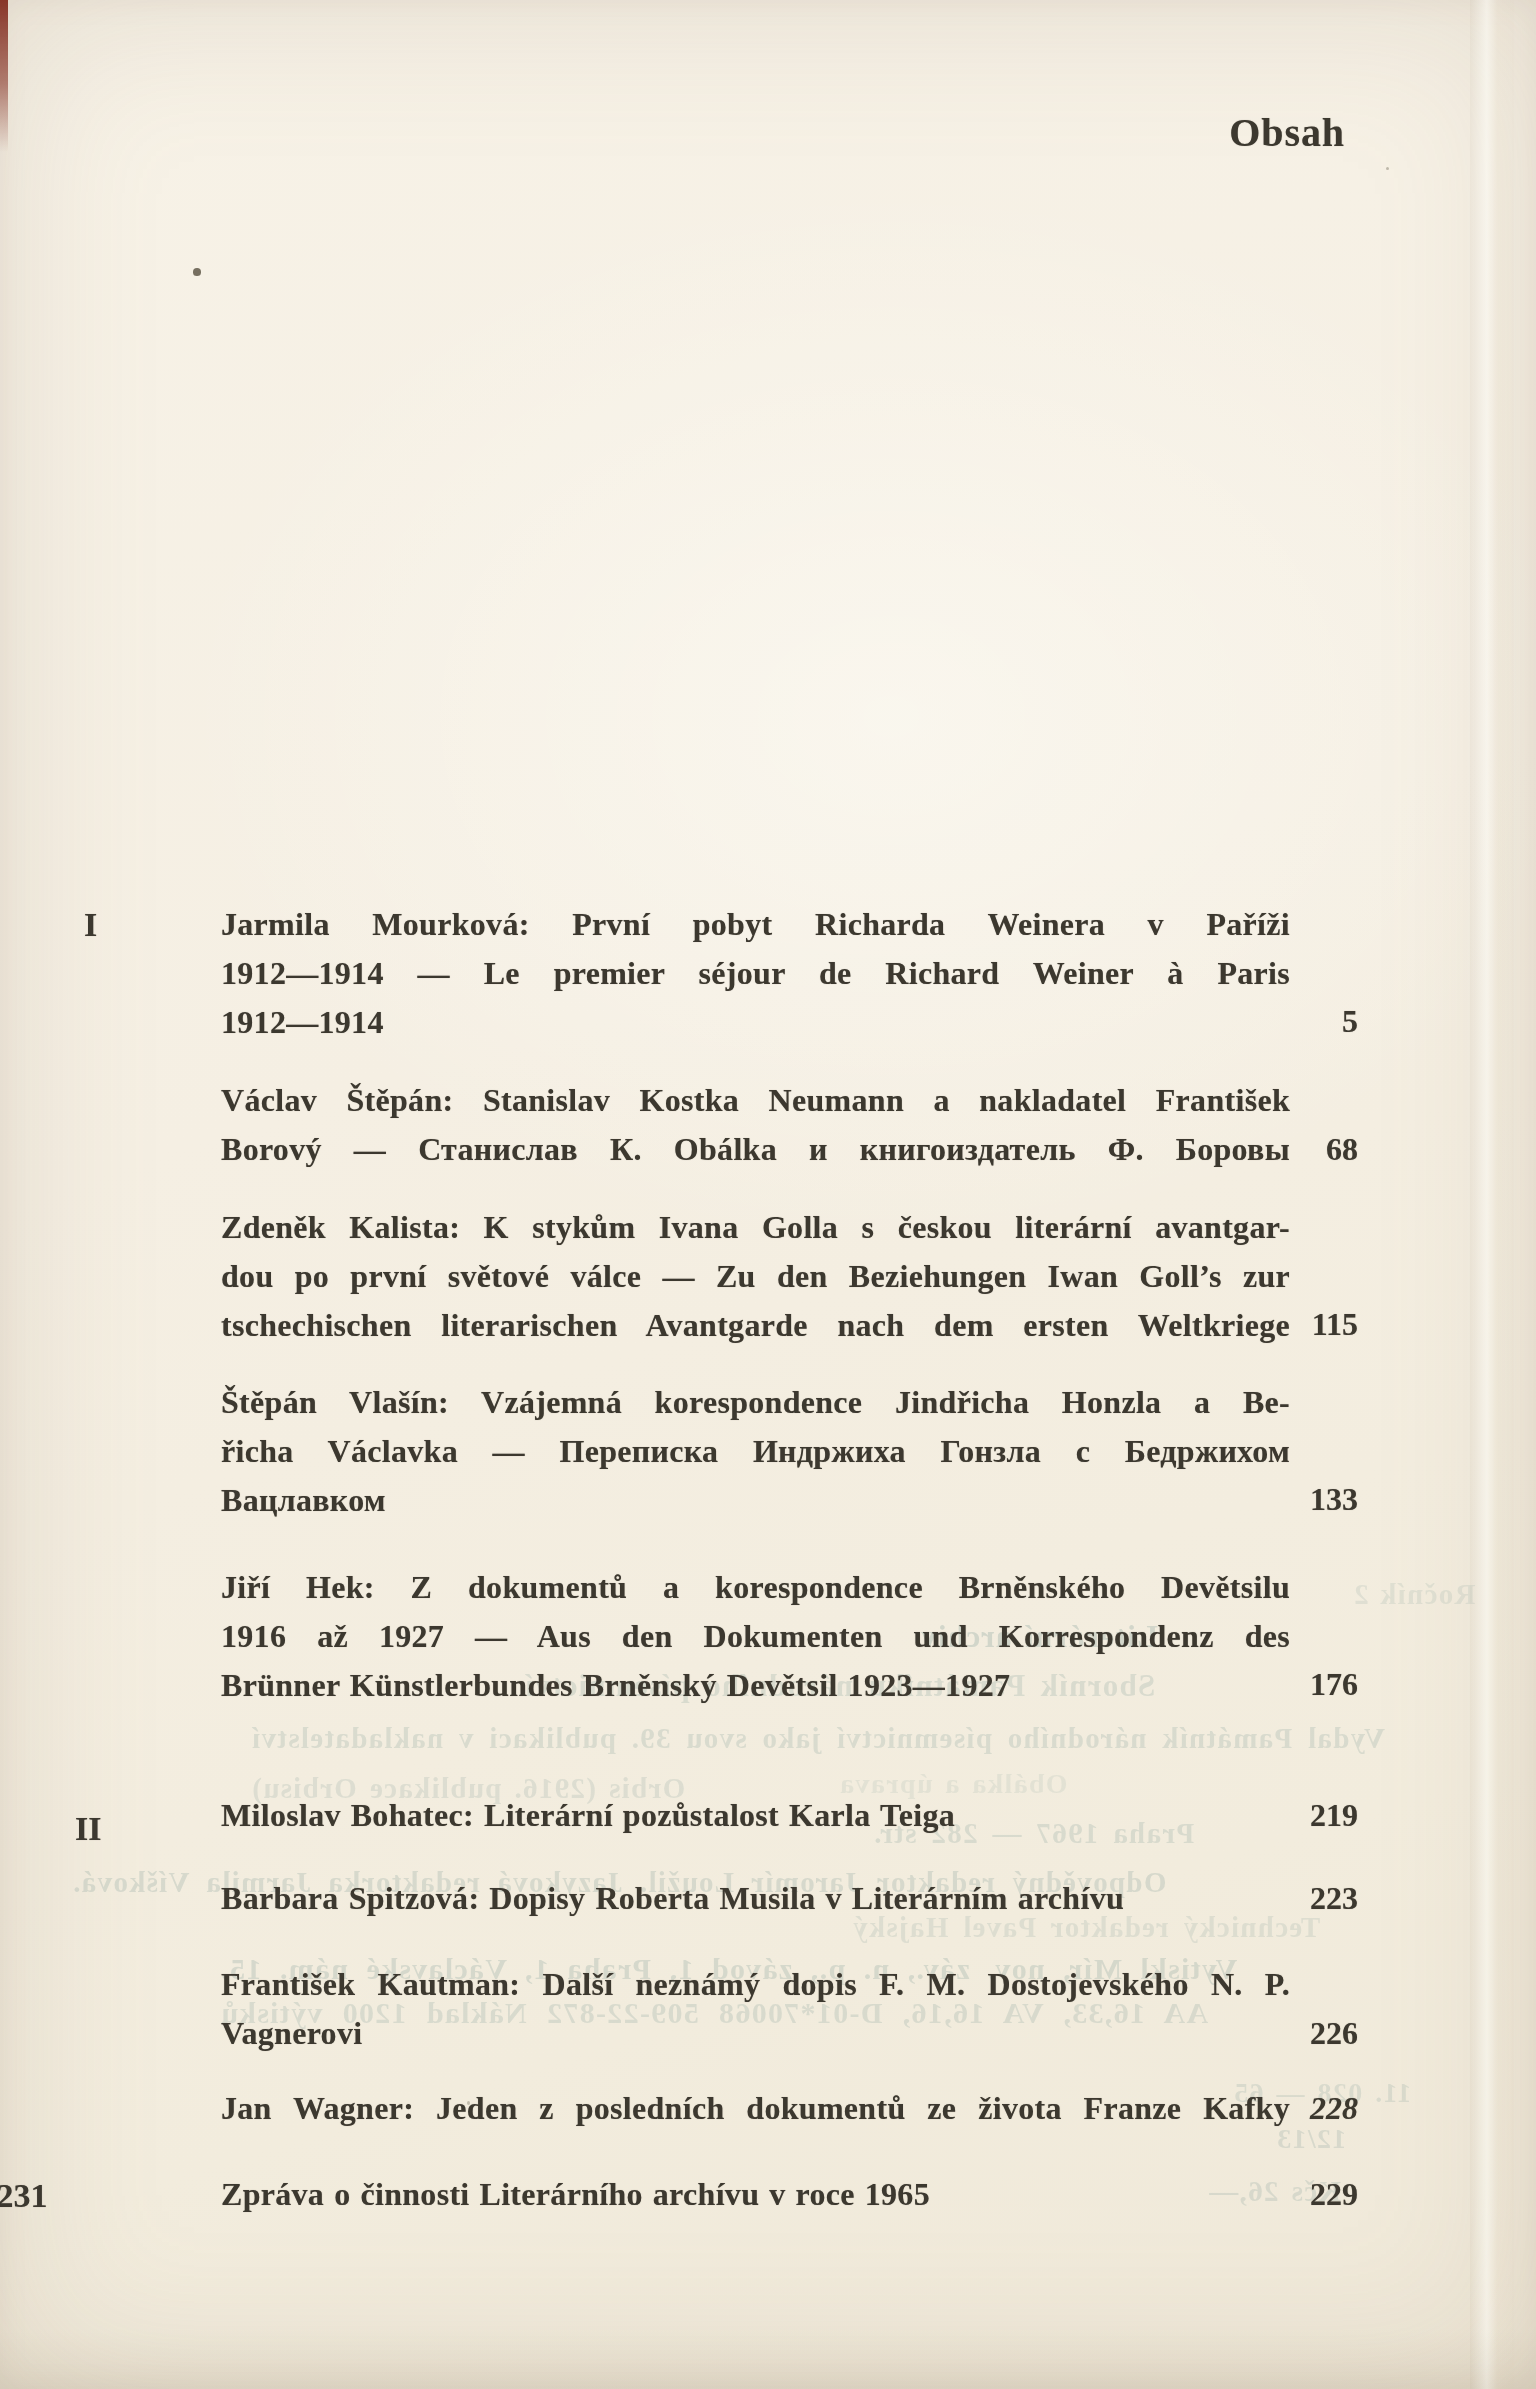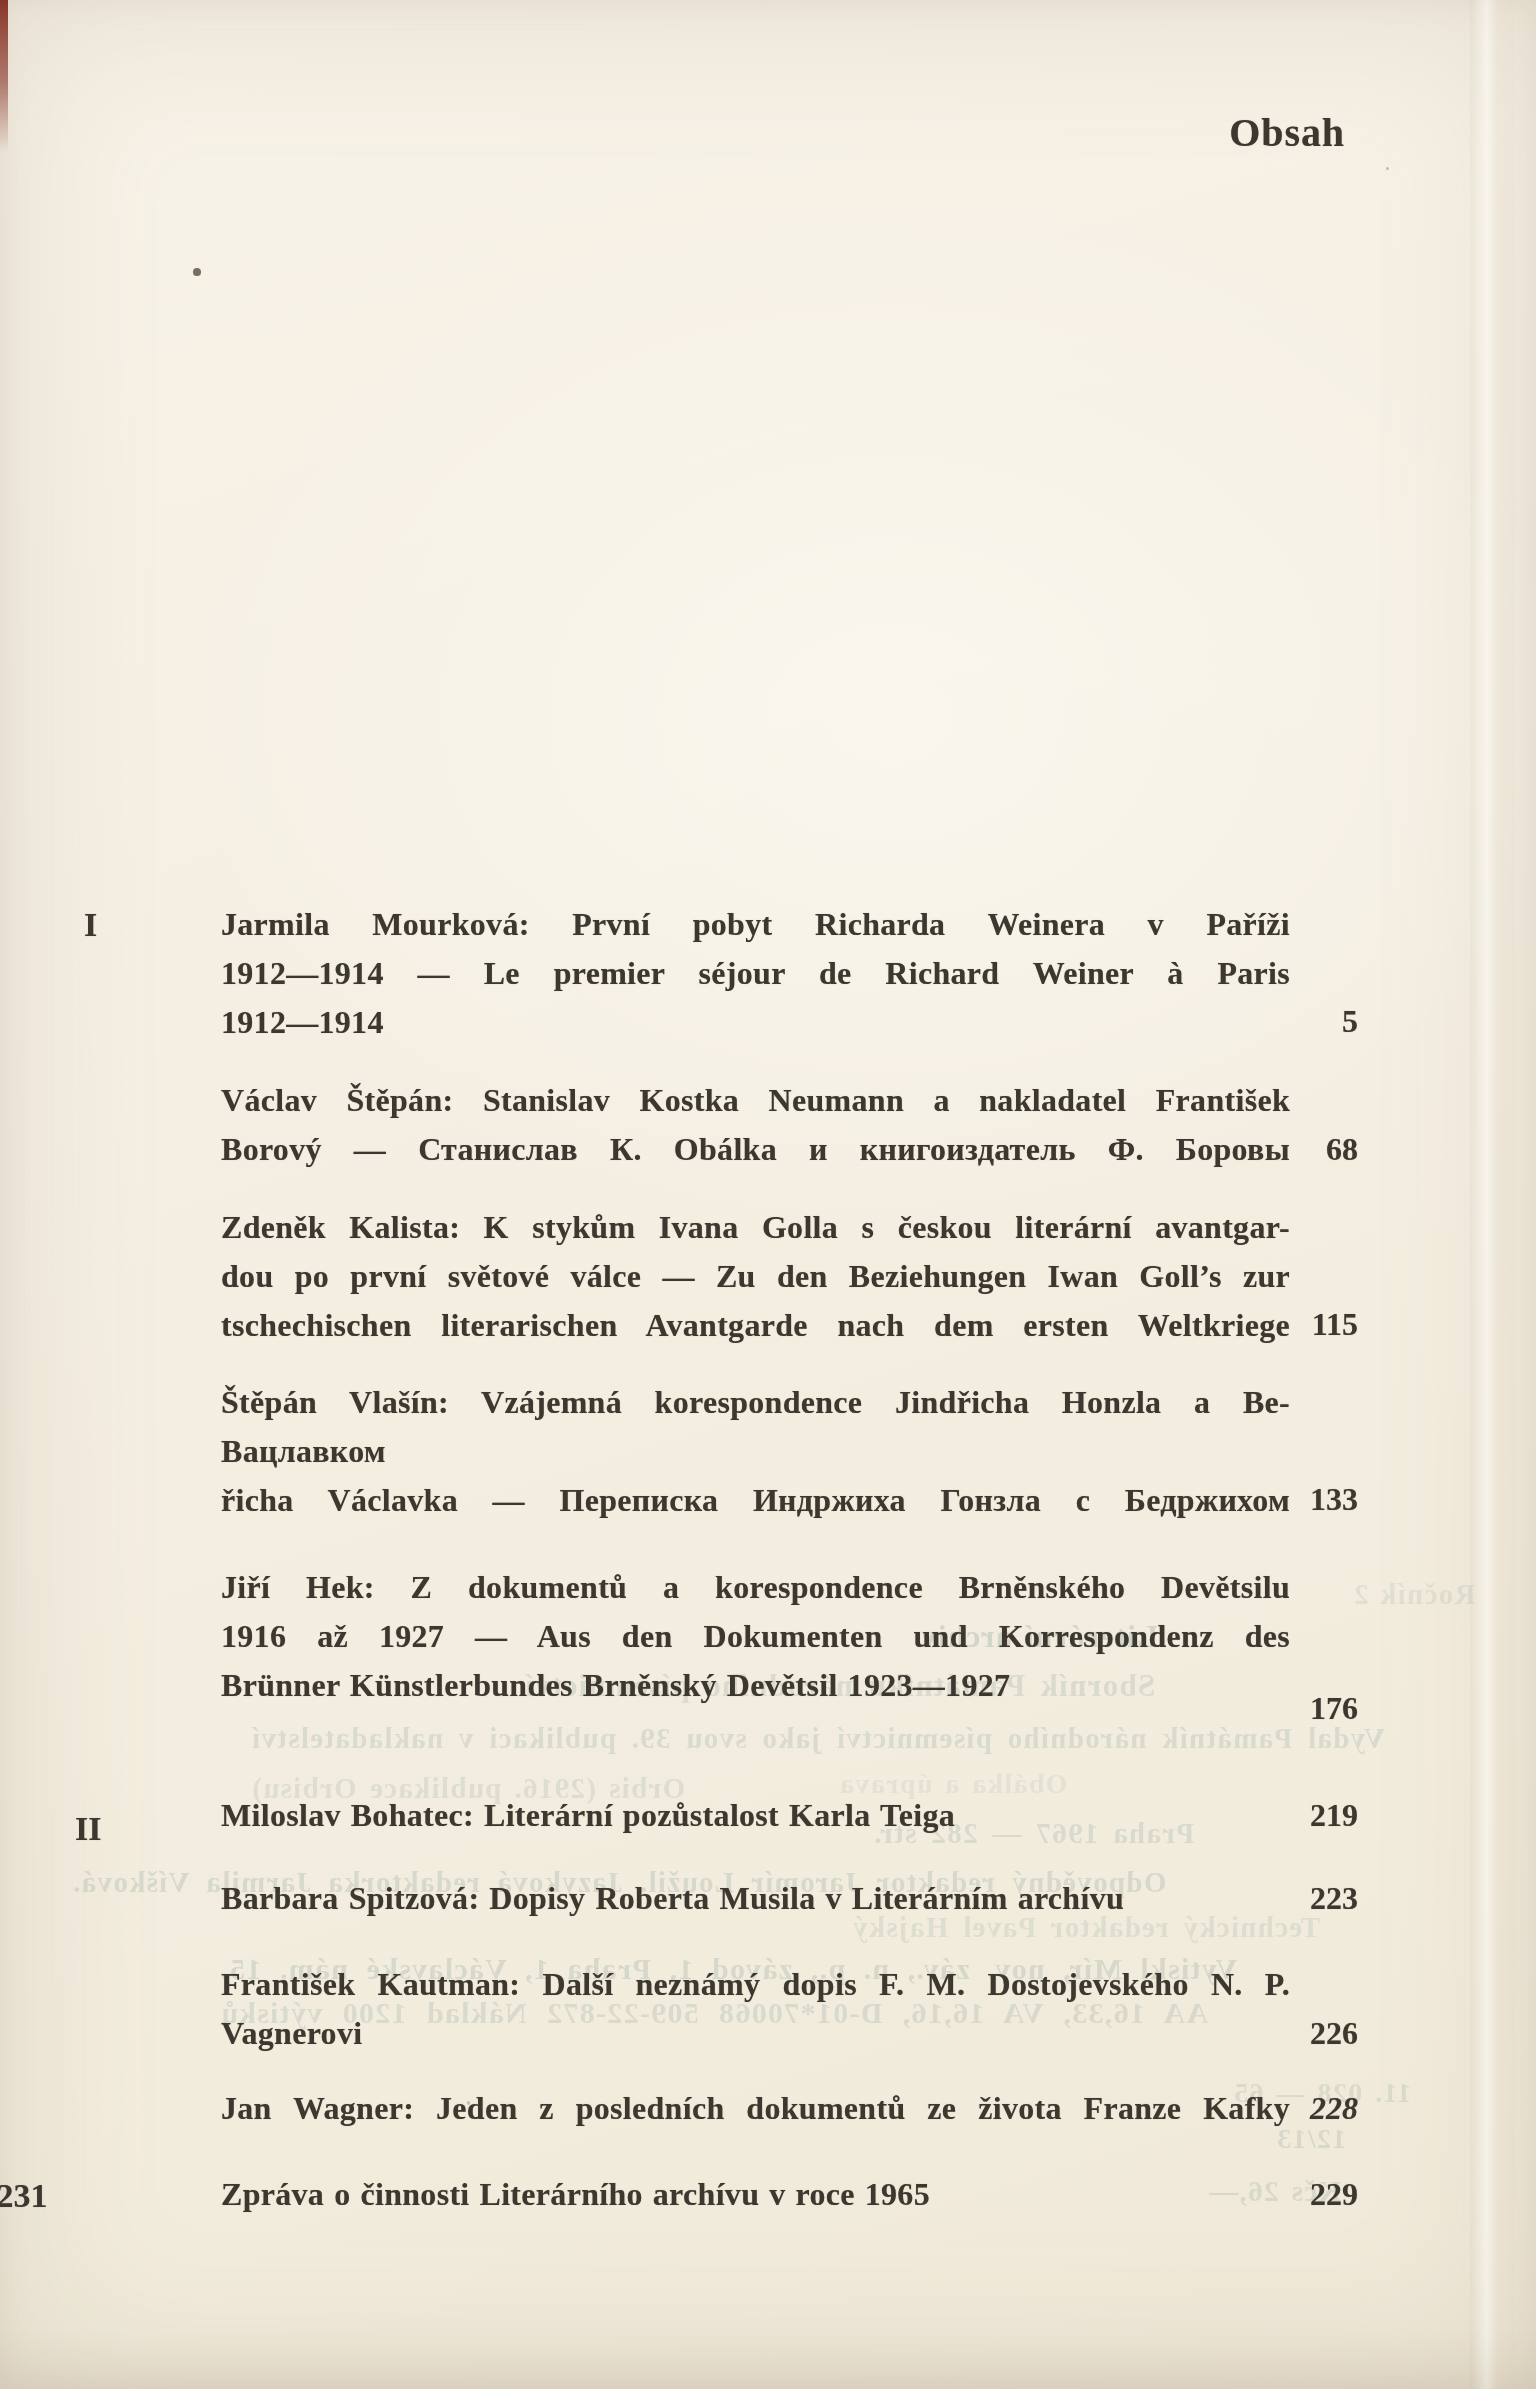--- a/index.html
+++ b/index.html
@@ -133,32 +133,32 @@
         <div class="etext">
           <div class="line j">Zdeněk Kalista: K stykům Ivana Golla s českou literární avantgar-</div>
           <div class="line j">dou po první světové válce — Zu den Beziehungen Iwan Goll’s zur</div>
           <div class="line j">tschechischen literarischen Avantgarde nach dem ersten Weltkriege</div>
         </div>
         <span class="pageno" style="top: 97px;">115</span>
       </div>
       <div class="entry" style="top: 1378px; height: 146px;">
         <div class="etext">
           <div class="line j">Štěpán Vlašín: Vzájemná korespondence Jindřicha Honzla a Be-</div>
+          <div class="line j">řicha Václavka — Переписка Индржиха Гонзла с Бедржихом</div>
           <div class="line l">Вацлавком</div>
-          <div class="line j">řicha Václavka — Переписка Индржиха Гонзла с Бедржихом</div>
         </div>
         <span class="pageno" style="top: 97px;">133</span>
       </div>
       <div class="entry" style="top: 1563px; height: 146px;">
         <div class="etext">
           <div class="line j">Jiří Hek: Z dokumentů a korespondence Brněnského Devětsilu</div>
           <div class="line j">1916 až 1927 — Aus den Dokumenten und Korrespondenz des</div>
           <div class="line l">Brünner Künstlerbundes Brněnský Devětsil 1923—1927</div>
         </div>
-        <span class="pageno" style="top: 97px; margin-top: 24px;">176</span>
+        <span class="pageno" style="top: 97px;">176</span>
       </div>
       <div class="entry" style="top: 1791px; height: 49px;">
         <div class="etext">
           <div class="line l">Miloslav Bohatec: Literární pozůstalost Karla Teiga</div>
         </div>
         <span class="pageno" style="top: 0px;">219</span>
       </div>
       <div class="entry" style="top: 1874px; height: 49px;">
         <div class="etext">
           <div class="line l">Barbara Spitzová: Dopisy Roberta Musila v Literárním archívu</div>

